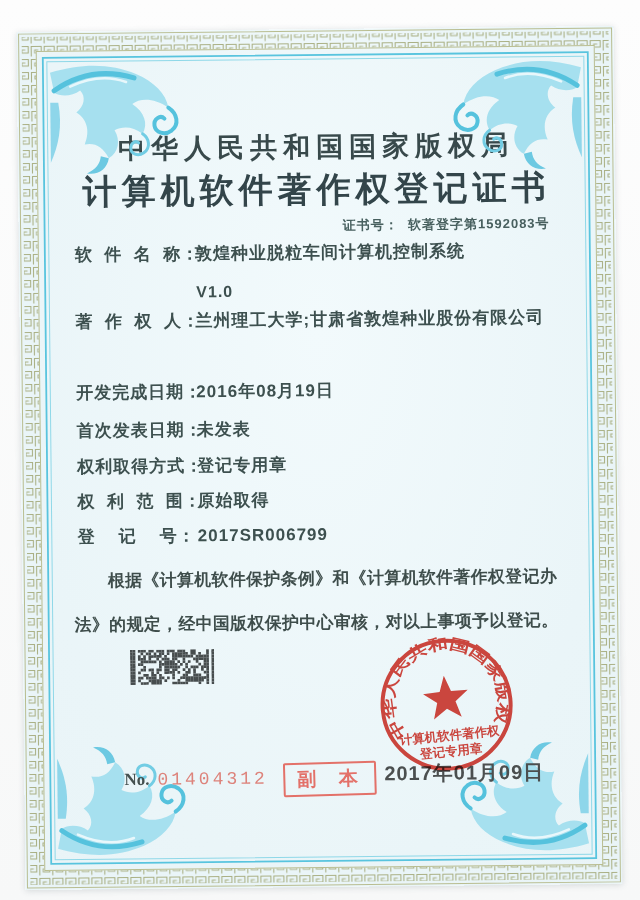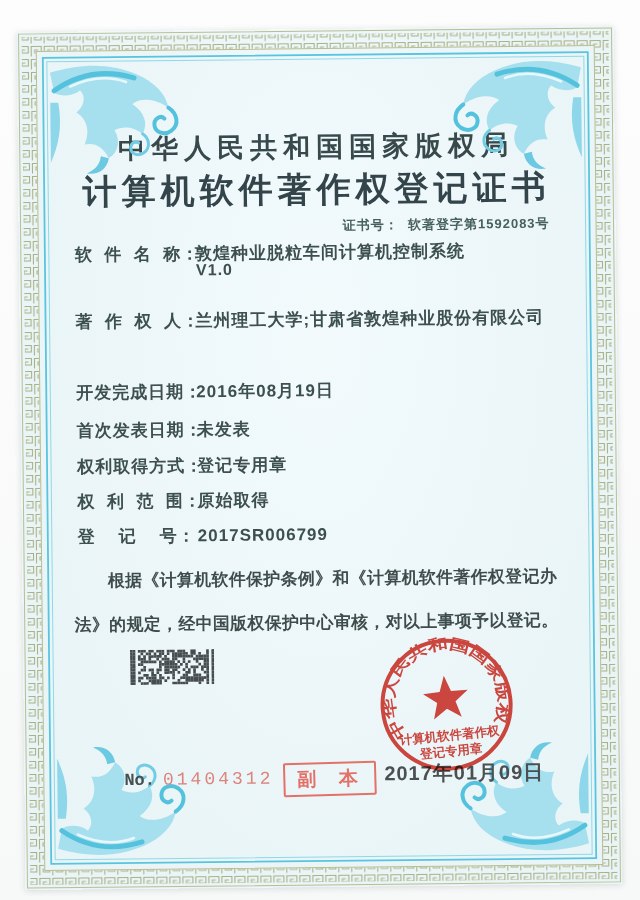--- a/index.html
+++ b/index.html
@@ -40,21 +40,21 @@
     line-height:2.62;text-indent:2em;letter-spacing:0.5px;font-weight:bold;
   }
   .barcode{left:107px;top:619px;width:84px;height:35px;}
   .seal-date{
     left:360px;top:732px;font-size:20px;font-weight:bold;color:#4b4f4f;
     letter-spacing:1px;z-index:3;white-space:nowrap;
   }
   .sealsvg{left:348px;top:602px;z-index:4;mix-blend-mode:multiply;opacity:.93;
     transform:rotate(-5deg);}
   .serial{left:100px;top:739px;font-size:17px;z-index:2;white-space:nowrap;}
-  .serial .no{font-family:Liberation Mono, monospace;font-weight:bold;color:#44504f;}
+  .serial .no{font-family:Liberation Serif, serif;font-weight:bold;color:#44504f;}
   .serial .num{
     font-family:"Liberation Mono",monospace;font-size:18px;color:#dd837b;
     letter-spacing:3px;margin-left:8px;
   }
   .copystamp{
     left:259px;top:733px;z-index:2;
     border:2px solid #e25a50;color:#e25a50;border-radius:2px;
     font-size:19px;font-weight:bold;padding:2px 12px;white-space:pre;
     letter-spacing:4px;transform:rotate(-1deg);opacity:.85;
   }
@@ -91,21 +91,21 @@
     <use href="#orn" transform="translate(564,825) scale(-1,-1)"></use>
   </svg>
 
   <div class="abs title">中华人民共和国国家版权局</div>
   <div class="abs subtitle">计算机软件著作权登记证书</div>
   <div class="abs certno"><span>证书号：</span>  <span>软著登字第1592083号</span></div>
 
   <div class="abs frow" style="top:212px">
     <span class="flabel">软  件  名  称：</span><span class="fvalue">敦煌种业脱粒车间计算机控制系统</span>
   </div>
-  <div class="abs version" style="top:231px">V1.0</div>
+  <div class="abs version" style="top:253px">V1.0</div>
 
   <div class="abs frow" style="top:279px">
     <span class="flabel">著  作  权  人：</span><span class="fvalue">兰州理工大学;甘肃省敦煌种业股份有限公司</span>
   </div>
 
   <div class="abs frow" style="top:350px">
     <span class="flabel">开发完成日期：</span><span class="fvalue">2016年08月19日</span>
   </div>
 
   <div class="abs frow" style="top:388px">

